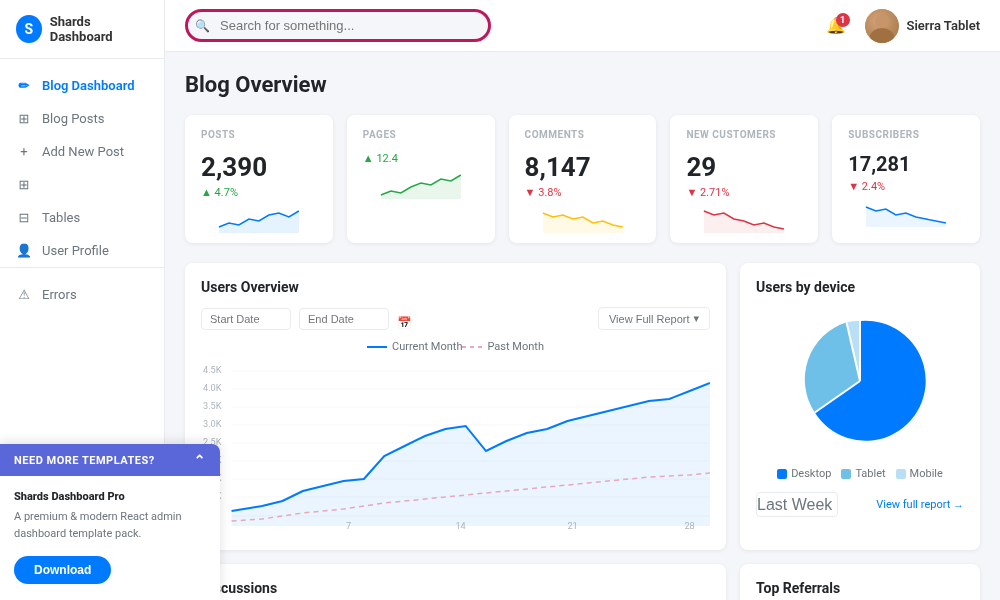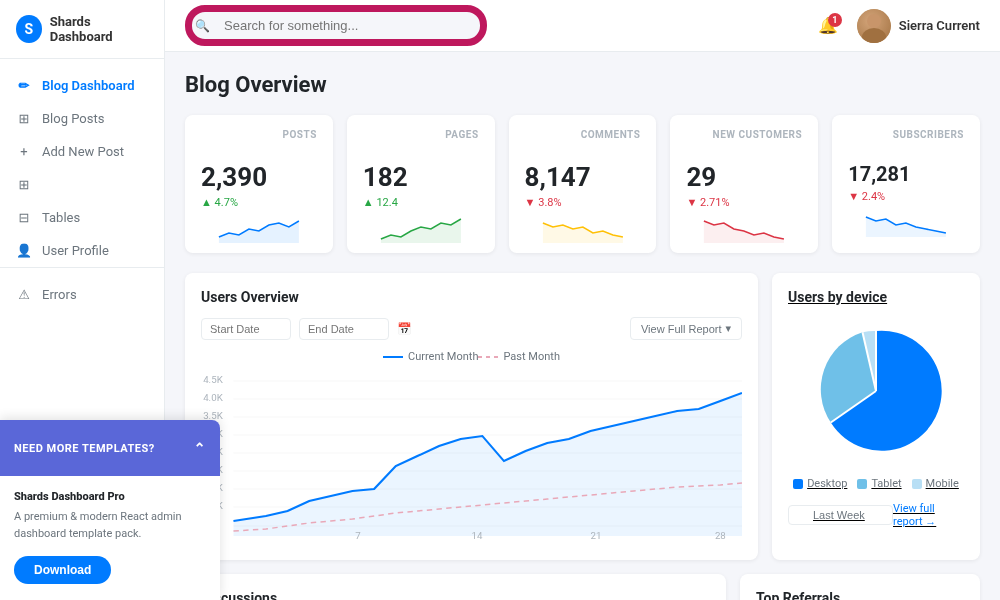--- a/index.html
+++ b/index.html
@@ -15,53 +15,53 @@
     .nav-item.active { color: #007bff; font-weight: 600; }
     .nav-item .nav-icon { width: 16px; text-align: center; font-size: 13px; }
     .nav-item-label {}
 
     
     .main { flex: 1; display: flex; flex-direction: column; overflow: hidden; }
 
     
     .header { background: #fff; border-bottom: 1px solid #e8ecef; display: flex; align-items: center; padding: 0 20px; height: 52px; gap: 12px; }
     .search-wrap { flex: 1; max-width: 320px; position: relative; }
-    .search-input { width: 100%; border: 7px solid #be185d; border-radius: 20px; padding: 6px 12px 6px 32px; font-size: 13px; color: #6c757d; background: #f5f6fa; outline: none; }
+    .search-input { width: 100%; border: 3px solid #be185d; border-radius: 20px; padding: 6px 12px 6px 32px; font-size: 13px; color: #6c757d; background: #f5f6fa; outline: none; }
     .search-icon-pos { position: absolute; left: 10px; top: 50%; transform: translateY(-50%); color: #adb5bd; font-size: 12px; }
     .header-spacer { flex: 1; }
     .header-bell { position: relative; width: 32px; height: 32px; display: flex; align-items: center; justify-content: center; cursor: pointer; }
     .bell-badge { position: absolute; top: 3px; right: 3px; width: 14px; height: 14px; background: #dc3545; border-radius: 50%; display: flex; align-items: center; justify-content: center; color: #fff; font-size: 9px; font-weight: bold; }
     .header-user { display: flex; align-items: center; gap: 8px; cursor: pointer; }
     .avatar { width: 34px; height: 34px; border-radius: 50%; background: #c8a882; overflow: hidden; display: flex; align-items: center; justify-content: center; }
     .avatar-img { width: 100%; height: 100%; object-fit: cover; background: linear-gradient(135deg, #c8a882, #a0785a); border-radius: 50%; }
     .user-name { font-size: 13px; font-weight: 600; color: #333; }
 
     
     .content { flex: 1; overflow-y: auto; padding: 20px; }
     .breadcrumb { font-size: 11px; color: #adb5bd; text-transform: uppercase; letter-spacing: 0.5px; margin-bottom: 4px; }
     .page-title { font-size: 22px; font-weight: 700; color: #212529; margin-bottom: 18px; }
 
     
     .stat-cards { display: flex; gap: 14px; margin-bottom: 20px; }
     .stat-card { background: #fff; border-radius: 8px; padding: 14px 16px 10px; flex: 1; box-shadow: 0 1px 4px rgba(0,0,0,0.07); min-width: 0; }
-    .stat-label { font-size: 10px; font-weight: 700; color: #adb5bd; text-transform: uppercase; letter-spacing: 0.5px; margin-bottom: 22px; text-align: right; }
+    .stat-label { font-size: 10px; font-weight: 700; color: #adb5bd; text-transform: uppercase; letter-spacing: 0.5px; margin-bottom: 12px; }
     .stat-value { font-size: 26px; font-weight: 700; color: #212529; margin-bottom: 4px; }
     .stat-change { font-size: 11px; display: flex; align-items: center; gap: 3px; }
     .stat-change.up { color: #28a745; }
     .stat-change.down { color: #dc3545; }
     .stat-sparkline { height: 28px; margin-top: 6px; }
 
     
     .bottom-row { display: flex; gap: 14px; }
     .users-overview { background: #fff; border-radius: 8px; flex: 1; padding: 16px; box-shadow: 0 1px 4px rgba(0,0,0,0.07); min-width: 0; }
-    .devices-panel { background: #fff; border-radius: 8px; width: 208px; flex-shrink: 0; padding: 16px; box-shadow: 0 1px 4px rgba(0,0,0,0.07); text-decoration: underline; }
+    .devices-panel { background: #fff; border-radius: 8px; width: 240px; flex-shrink: 0; padding: 16px; box-shadow: 0 1px 4px rgba(0,0,0,0.07); }
 
     .panel-title { font-size: 14px; font-weight: 700; color: #212529; margin-bottom: 12px; }
 
-    .chart-controls { display: flex; align-items: center; gap: 8px; margin-bottom: 10px; }
+    .chart-controls { display: flex; align-items: flex-end; gap: 8px; margin-bottom: 10px; }
     .date-input { border: 1px solid #e8ecef; border-radius: 4px; padding: 4px 8px; font-size: 11px; color: #6c757d; width: 90px; }
     .calendar-icon { color: #adb5bd; font-size: 12px; cursor: pointer; }
     .chart-controls-right { margin-left: auto; }
     .view-report-btn { border: 1px solid #e8ecef; background: #fff; border-radius: 4px; padding: 4px 10px; font-size: 11px; color: #6c757d; cursor: pointer; display: flex; align-items: center; gap: 4px; }
 
     .chart-legend { display: flex; align-items: center; justify-content: center; margin-bottom: 8px; font-size: 11px; color: #6c757d; }
     .legend-item { display: flex; align-items: center; gap: 5px; }
     .legend-line { width: 20px; height: 2px; background: #007bff; }
     .legend-line.dashed { background: repeating-linear-gradient(to right, #e9a8b8 0, #e9a8b8 4px, transparent 4px, transparent 8px); }
 
@@ -70,26 +70,26 @@
 
     
     .pie-wrap { display: flex; justify-content: center; margin: 16px 0; }
     .device-legend { display: flex; gap: 10px; justify-content: center; margin-bottom: 12px; font-size: 11px; color: #6c757d; }
     .device-legend-item { display: flex; align-items: center; gap: 4px; }
     .dot { width: 10px; height: 10px; border-radius: 2px; }
     .dot-desktop { background: #007bff; }
     .dot-tablet { background: #6fc0e8; }
     .dot-mobile { background: #b8dff5; }
     .devices-footer { display: flex; align-items: center; justify-content: space-between; margin-top: 8px; }
-    .period-select { border: 1px solid #e8ecef; border-radius: 4px; padding: 3px 24px; font-size: 11px; color: #6c757d; appearance: none; cursor: pointer; background: #fff; }
+    .period-select { border: 1px solid #e8ecef; border-radius: 4px; padding: 3px 0; font-size: 16px; color: #6c757d; appearance: none; cursor: pointer; background: #fff; }
     .view-full { font-size: 11px; color: #007bff; cursor: pointer; text-decoration: none; }
 
     
     .promo-popup { position: absolute; bottom: 0; left: 0; width: 220px; background: #fff; border-radius: 0 8px 0 0; box-shadow: 0 -2px 12px rgba(0,0,0,0.12); z-index: 10; }
-    .promo-header { background: #5a67d8; color: #fff; padding: 20px 14px; display: flex; align-items: center; justify-content: space-between; font-size: 11px; font-weight: 700; letter-spacing: 0.5px; text-transform: uppercase; border-radius: 0 8px 0 0; }
+    .promo-header { background: #5a67d8; color: #fff; padding: 8px 14px; display: flex; align-items: center; justify-content: space-between; font-size: 11px; font-weight: 700; letter-spacing: 0.5px; text-transform: uppercase; border-radius: 0 8px 0 0; }
     .promo-body { padding: 14px 14px 16px; }
     .promo-title { font-size: 11px; font-weight: 800; color: #212529; margin-bottom: 6px; }
     .promo-desc { font-size: 11px; color: #6c757d; margin-bottom: 14px; line-height: 1.5; }
     .promo-btn { background: #007bff; color: #fff; border: none; border-radius: 20px; padding: 7px 20px; font-size: 12px; font-weight: 600; cursor: pointer; }
 
     
     .bottom-row2 { display: flex; gap: 14px; margin-top: 14px; }
     .discussions-panel { background: #fff; border-radius: 8px; flex: 1; padding: 16px; box-shadow: 0 1px 4px rgba(0,0,0,0.07); }
     .referrals-panel { background: #fff; border-radius: 8px; width: 240px; flex-shrink: 0; padding: 16px; box-shadow: 0 1px 4px rgba(0,0,0,0.07); }
 
@@ -162,21 +162,21 @@
     </div>
     <div class="header-user">
       <div class="avatar">
         <div class="avatar-img" style="background: radial-gradient(circle at 40% 35%, #d4a57a, #a07040); position:relative;">
           <svg viewBox="0 0 34 34" xmlns="http://www.w3.org/2000/svg" style="position:absolute;top:0;left:0;width:100%;height:100%">
             <circle cx="17" cy="12" r="7" fill="#c8956a"></circle>
             <ellipse cx="17" cy="28" rx="12" ry="9" fill="#a07040"></ellipse>
           </svg>
         </div>
       </div>
-      <span class="user-name">Sierra Current</span>
+      <span class="user-name">Sierra Tablet</span>
     </div>
   </div>
 
   <div class="content">
     <div class="page-title">Blog Overview</div>
 
     <div class="stat-cards">
 
       <div class="stat-card">
         <div class="stat-label">POSTS</div>
@@ -185,21 +185,20 @@
         <div class="stat-sparkline">
           <svg viewBox="0 0 80 28" width="100%" height="28">
             <polyline points="0,22 10,18 20,20 30,14 40,16 50,10 60,8 70,12 80,6" fill="none" stroke="#007bff" stroke-width="1.5"></polyline>
             <polyline points="0,22 10,18 20,20 30,14 40,16 50,10 60,8 70,12 80,6 80,28 0,28" fill="rgba(0,123,255,0.1)" stroke="none"></polyline>
           </svg>
         </div>
       </div>
 
       <div class="stat-card">
         <div class="stat-label">PAGES</div>
-        <div class="stat-value">182</div>
         <div class="stat-change up">▲ 12.4</div>
         <div class="stat-sparkline">
           <svg viewBox="0 0 80 28" width="100%" height="28">
             <polyline points="0,24 10,20 20,22 30,16 40,12 50,14 60,8 70,10 80,4" fill="none" stroke="#28a745" stroke-width="1.5"></polyline>
             <polyline points="0,24 10,20 20,22 30,16 40,12 50,14 60,8 70,10 80,4 80,28 0,28" fill="rgba(40,167,69,0.1)" stroke="none"></polyline>
           </svg>
         </div>
       </div>
 
       <div class="stat-card">

